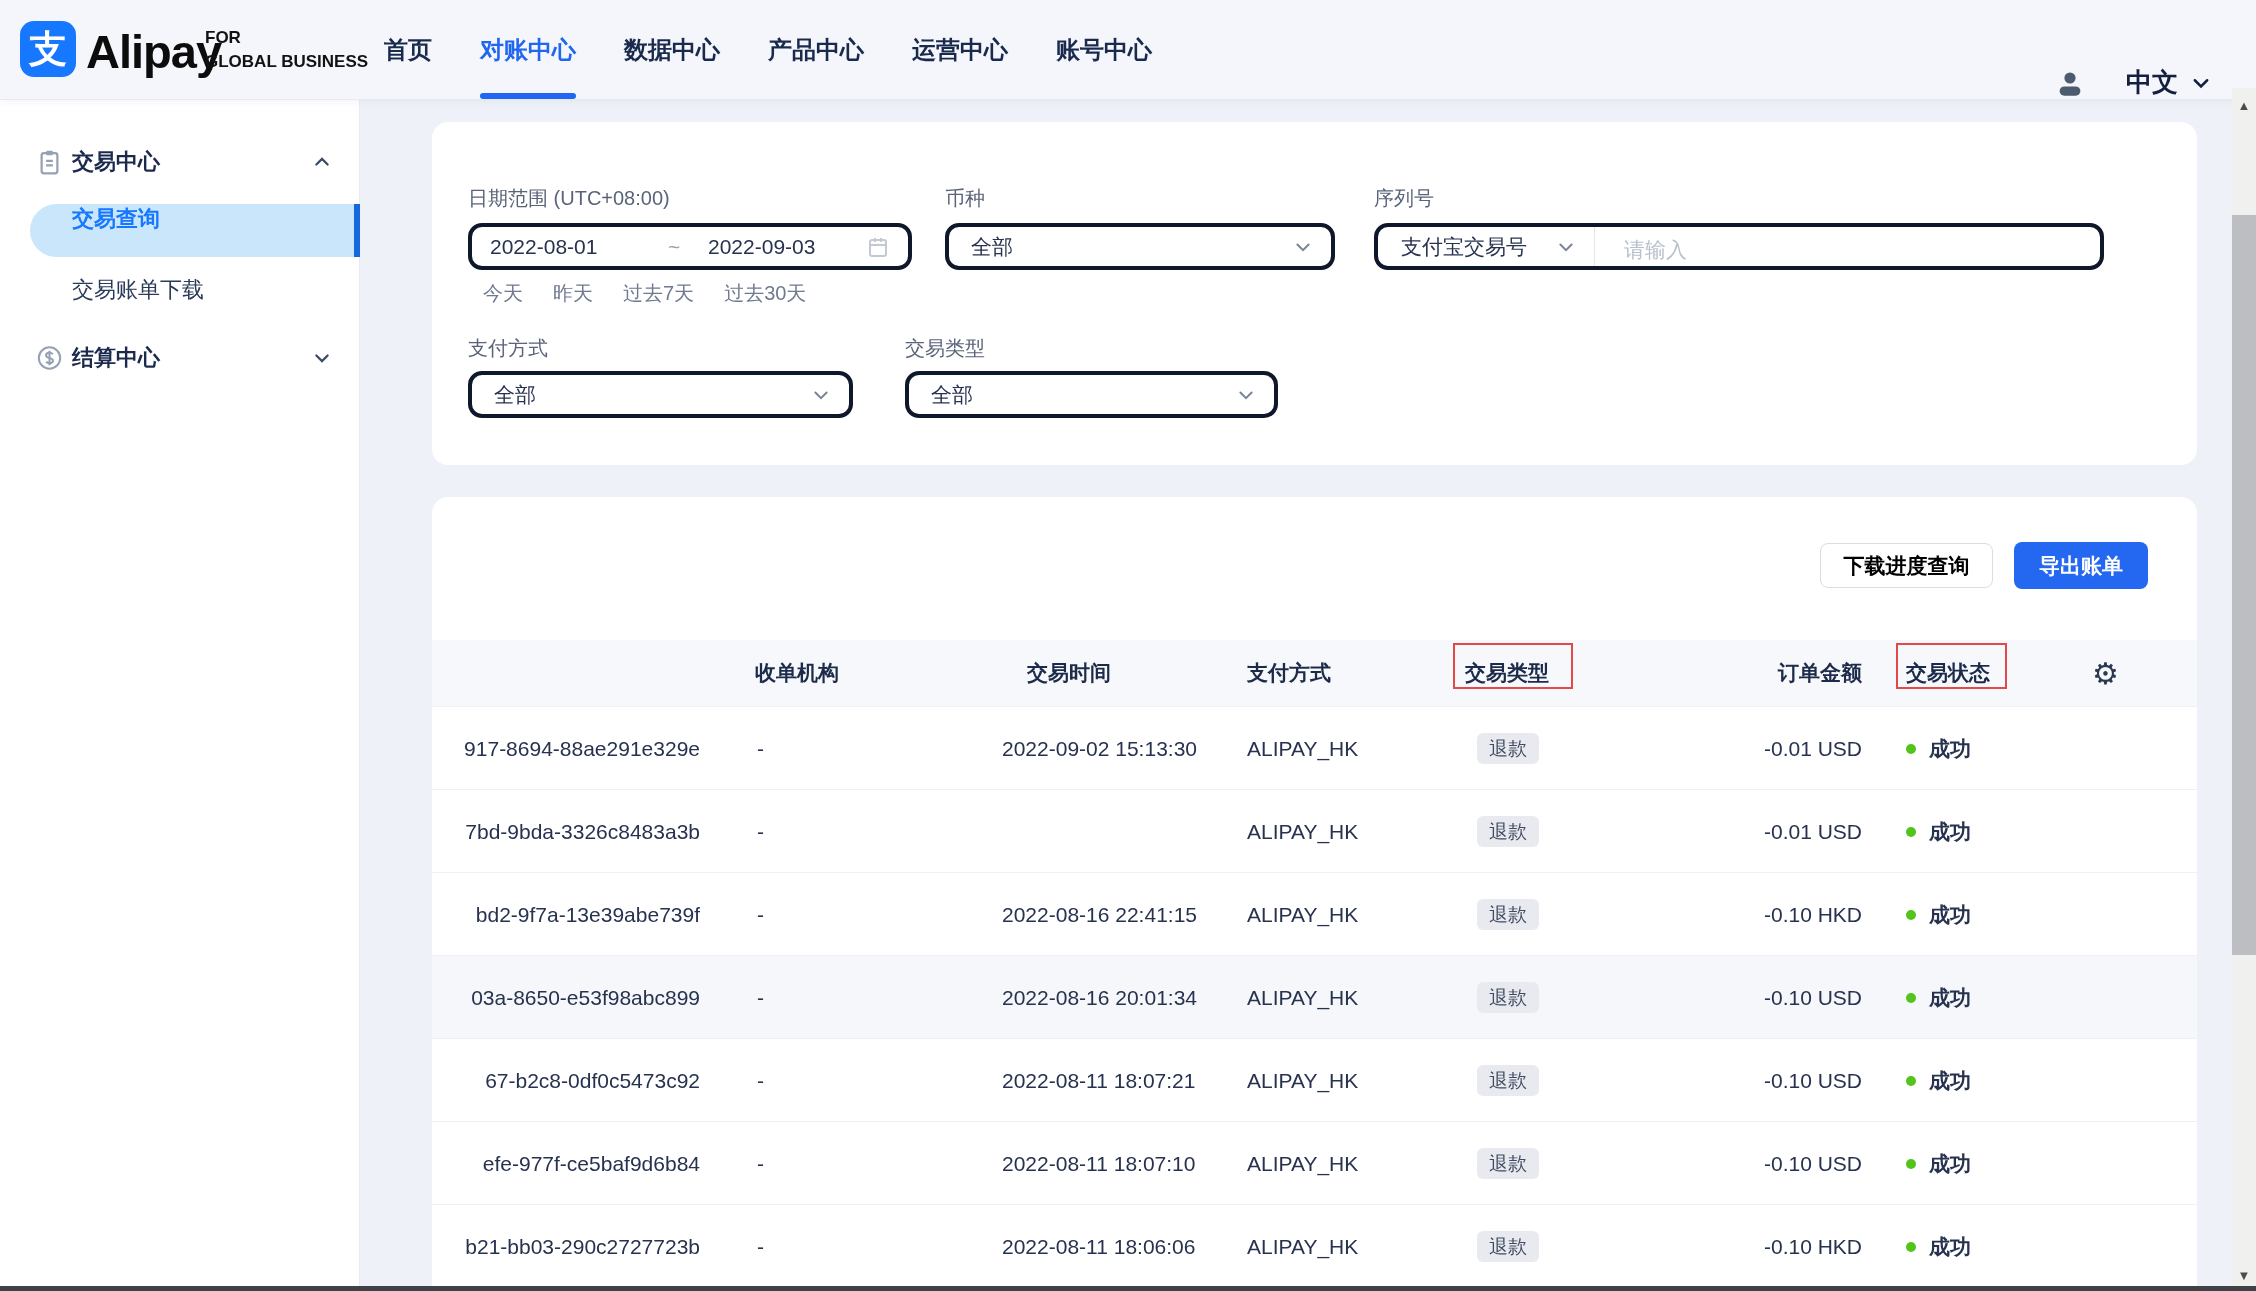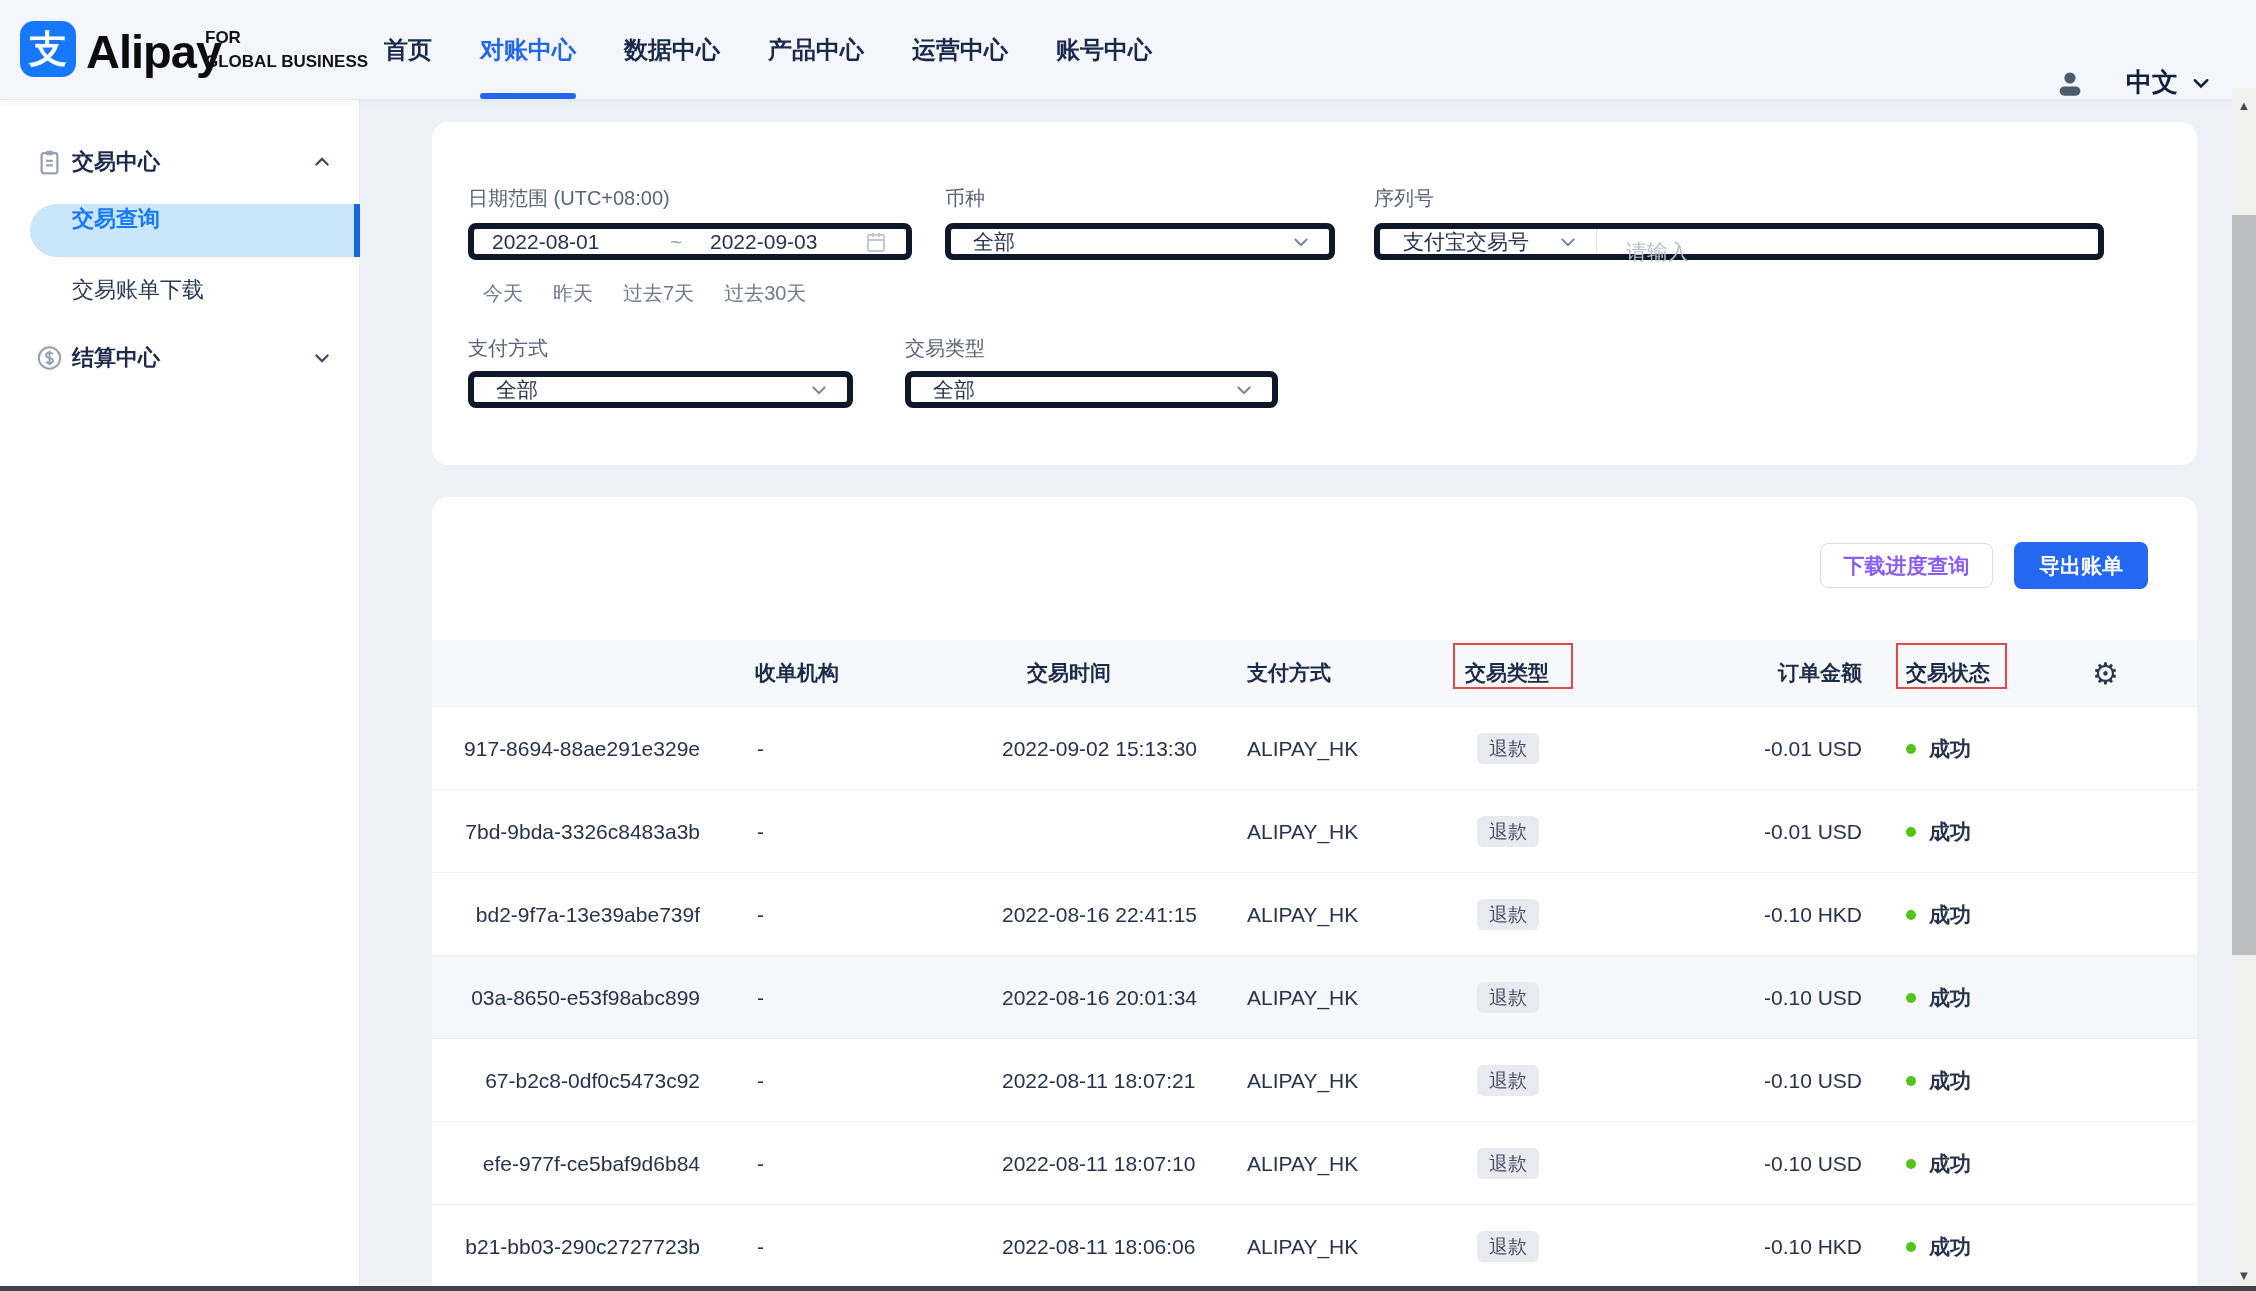--- a/index.html
+++ b/index.html
@@ -36,33 +36,33 @@
   .side-pill .p-label { margin-left:42px; font-size:22px; font-weight:bold; color:#1677ff; }
   .side-bar-accent { position:absolute; left:354px; top:104px; width:6px; height:53px; background:#1668dc; }
   .side-item { position:absolute; left:72px; font-size:22px; font-weight:500; color:#2a3a58; cursor:pointer; white-space:nowrap; }
 
   
   .card { position:absolute; background:#fff; border-radius:16px; }
   .filter-card { left:432px; top:122px; width:1765px; height:343px; }
   .table-card  { left:432px; top:497px; width:1765px; height:794px; border-radius:16px 16px 0 0; }
 
   .f-label { position:absolute; font-size:20px; color:#5a6479; white-space:nowrap; }
-  .control { position:absolute; height:37px; border:6px solid #0f172a; border-radius:8px; background:#fff; cursor:pointer; }
+  .control { position:absolute; height:47px; border:4px solid #0f172a; border-radius:14px; background:#fff; cursor:pointer; }
   .ctl-text { position:absolute; top:50%; transform:translateY(-50%); font-size:21px; color:#27324f; white-space:nowrap; }
   .ctl-chevron { position:absolute; right:18px; top:50%; transform:translateY(-50%); display:flex; }
   .quick-links { position:absolute; left:51px; top:158px; display:flex; gap:30px; }
   .quick-links span { font-size:20px; color:#6f7a90; cursor:pointer; white-space:nowrap; }
   .serial-divider { position:absolute; left:216px; top:0; bottom:0; width:1px; background:#e2e5ea; }
   .serial-input { position:absolute; left:230px; top:1px; height:43px; width:480px; border:none; outline:none;
                   font-size:21px; color:#27324f; font-family:inherit; padding-left:16px; background:transparent; }
   .serial-input::placeholder { color:#b9c0cc; }
 
   
   .btn-outline { position:absolute; left:1388px; top:46px; width:173px; height:45px; background:#fff;
-                 border:1px solid #dadde4; border-radius:8px; font-size:21px; font-weight:bold; color:#8b5cf6;
+                 border:1px solid #dadde4; border-radius:8px; font-size:21px; font-weight:bold; color:#000000;
                  display:flex; align-items:center; justify-content:center; cursor:pointer; white-space:nowrap; }
   .btn-primary { position:absolute; left:1582px; top:45px; width:134px; height:47px; background:#2468f2;
                  border:none; border-radius:8px; font-size:21px; font-weight:bold; color:#fff;
                  display:flex; align-items:center; justify-content:center; cursor:pointer; white-space:nowrap; }
 
   
   .table-area { position:absolute; left:0; top:143px; width:1765px; }
   .t-header { position:relative; height:66px; background:#f7f8fb; }
   .t-header .hcell { position:absolute; top:0; height:66px; display:flex; align-items:center;
                      font-size:21px; font-weight:bold; color:#1c2b4a; white-space:nowrap; }

